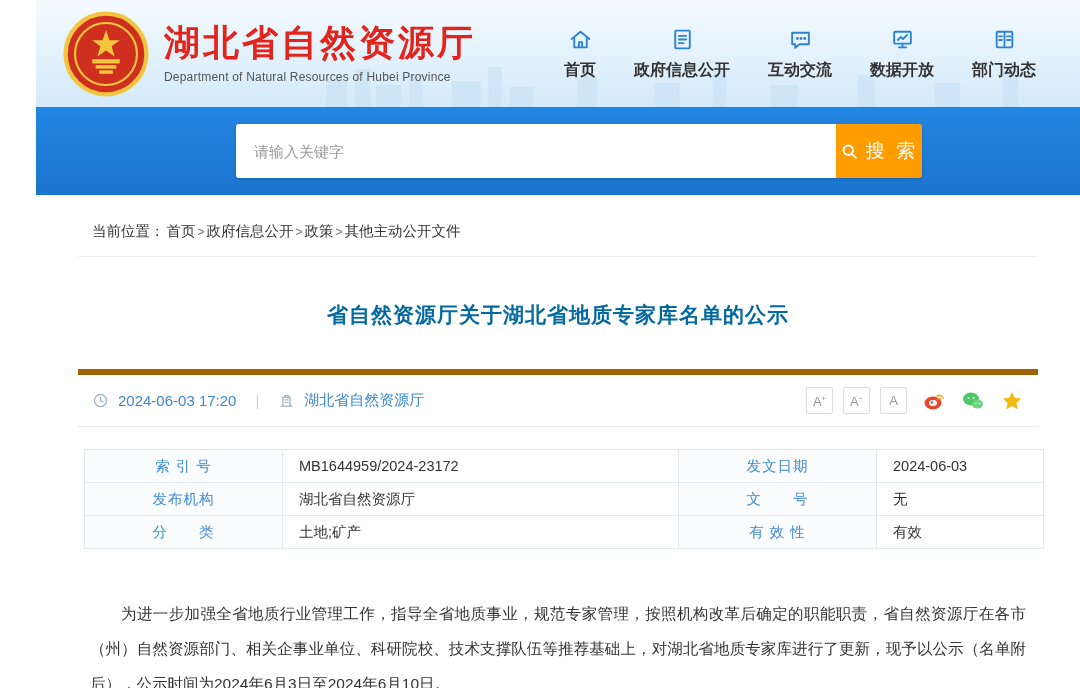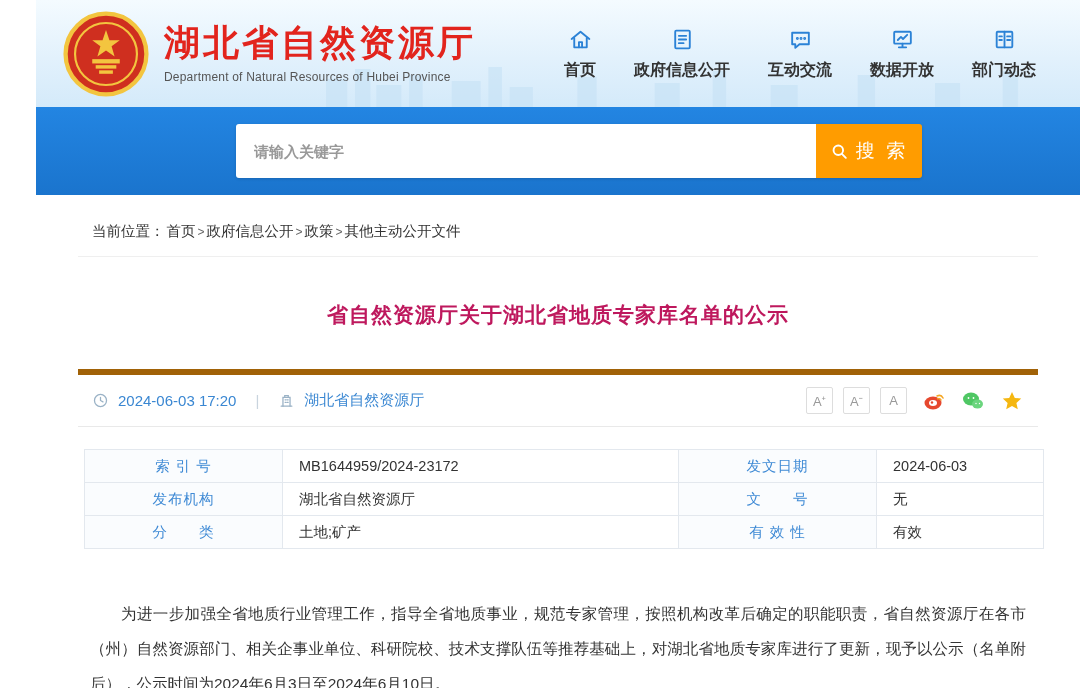--- a/index.html
+++ b/index.html
@@ -18,31 +18,31 @@
   .site-title { font-size:36px; font-weight:bold; color:#e2241d; letter-spacing:3px; line-height:1.1; }
   .site-subtitle { font-size:12px; color:#555; margin-top:7px; letter-spacing:.2px; }
   .main-nav { margin-left:auto; display:flex; align-items:center; gap:38px; padding-right:44px; position:relative; z-index:2; }
   .nav-item { display:flex; flex-direction:column; align-items:center; gap:7px; cursor:pointer; text-decoration:none; }
   .nav-item .nav-icon { height:26px; display:flex; align-items:center; }
   .nav-item .nav-label { font-size:16px; font-weight:bold; color:#333; white-space:nowrap; }
 
   
   .search-band { height:88px; background:linear-gradient(180deg,#2385e2 0%, #1a74cd 100%); display:flex; align-items:center; }
   .search-box { margin-left:200px; display:flex; width:686px; height:54px; border-radius:3px; overflow:hidden; box-shadow:0 1px 3px rgba(0,0,0,.15); }
-  .search-input { flex:1; border:none; outline:none; padding:0 18px; font-size:15px; color:#8b5cf6; background:#fff;font-weight:bold; }
+  .search-input { flex:1; border:none; outline:none; padding:0 18px; font-size:15px; color:#8b5cf6; background:#fff; }
   .search-input::placeholder { color:#999; }
-  .search-button { width:106px; border:none; background:#ff9c00; color:#fff; font-size:19px; letter-spacing:3px; display:flex; align-items:center; justify-content:center; gap:7px; cursor:pointer; }
+  .search-button { width:86px; border:none; background:#ff9c00; color:#fff; font-size:19px; letter-spacing:3px; display:flex; align-items:center; justify-content:center; gap:7px; cursor:pointer; }
 
   
   .content { padding:0 42px; }
   .breadcrumb { padding:27px 14px 15px; font-size:14.5px; color:#333; border-bottom:1px solid #efefef; display:flex; align-items:center; gap:2px; }
   .breadcrumb a { color:#333; text-decoration:none; cursor:pointer; }
   .breadcrumb .sep { color:#666; font-size:12px; }
 
-  .article-title { text-align:center; font-size:21px; font-weight:bold; color:#be185d; margin:44px 0 40px; letter-spacing:1px; }
+  .article-title { text-align:center; font-size:21px; font-weight:bold; color:#0369a1; margin:44px 0 40px; letter-spacing:1px; }
 
   .meta-row { border-top:6px solid #a16207; border-bottom:1px solid #e9e9e9; height:58px; display:flex; align-items:center; justify-content:space-between; padding:0 14px; }
   .meta-left { display:flex; align-items:center; gap:9px; font-size:15px; color:#3a87d2; }
   .meta-divider { color:#c9d4de; margin:0 10px; font-size:15px; }
   .meta-right { display:flex; align-items:center; gap:10px; }
   .font-btn { width:27px; height:27px; border:1px solid #ddd; background:#fff; color:#999; font-size:13px; display:flex; align-items:center; justify-content:center; cursor:pointer; border-radius:2px; }
   .share-icon { width:25px; height:25px; display:flex; align-items:center; justify-content:center; cursor:pointer; margin-left:4px; }
 
   .meta-table { width:100%; border-collapse:collapse; margin-top:22px; table-layout:fixed;margin-left:6px; }
   .meta-table th, .meta-table td { border:1px solid #e3e8ee; font-weight:normal; font-size:14.5px; height:33px; }

